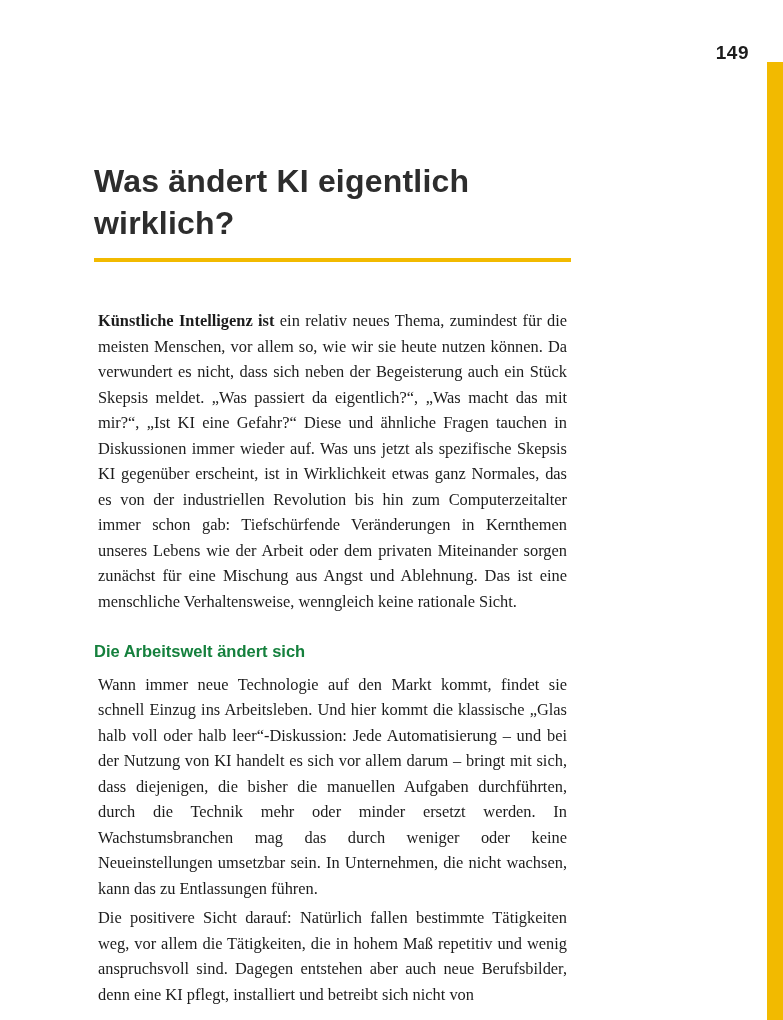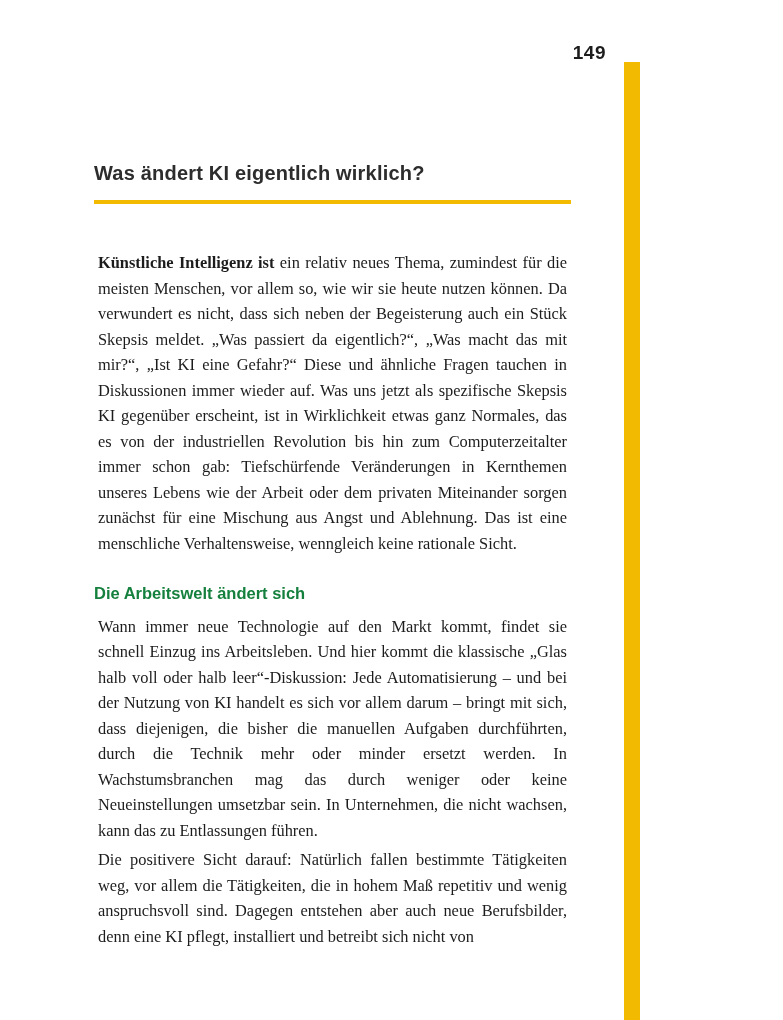--- a/index.html
+++ b/index.html
@@ -2,21 +2,21 @@
 <html lang="de"><head>
 <meta charset="utf-8">
 <style>
   html, body {
     margin: 0;
     padding: 0;
     background: #ffffff;
   }
   .page {
     position: relative;
-    width: 640px;
+    width: 783px;
     height: 1020px;
     background: #ffffff;
     overflow: hidden;
     font-family: "Liberation Serif", serif;
     color: #1c1c1c;
   }
   .page-number {
     position: absolute;
     top: 42px;
     right: 34px;
@@ -35,21 +35,21 @@
     background: #f2ba00;
   }
   .content {
     position: absolute;
     left: 94px;
     top: 160px;
     width: 477px;
   }
   .chapter-title {
     font-family: "Liberation Sans", sans-serif;
-    font-size: 20px;
+    font-size: 32px;
     line-height: 1.32;
     font-weight: bold;
     color: #2d2d2d;
     letter-spacing: 0.2px;
     margin: 0 0 14px 0;
   }
   .title-rule {
     width: 100%;
     height: 4px;
     background: #f2ba00;

